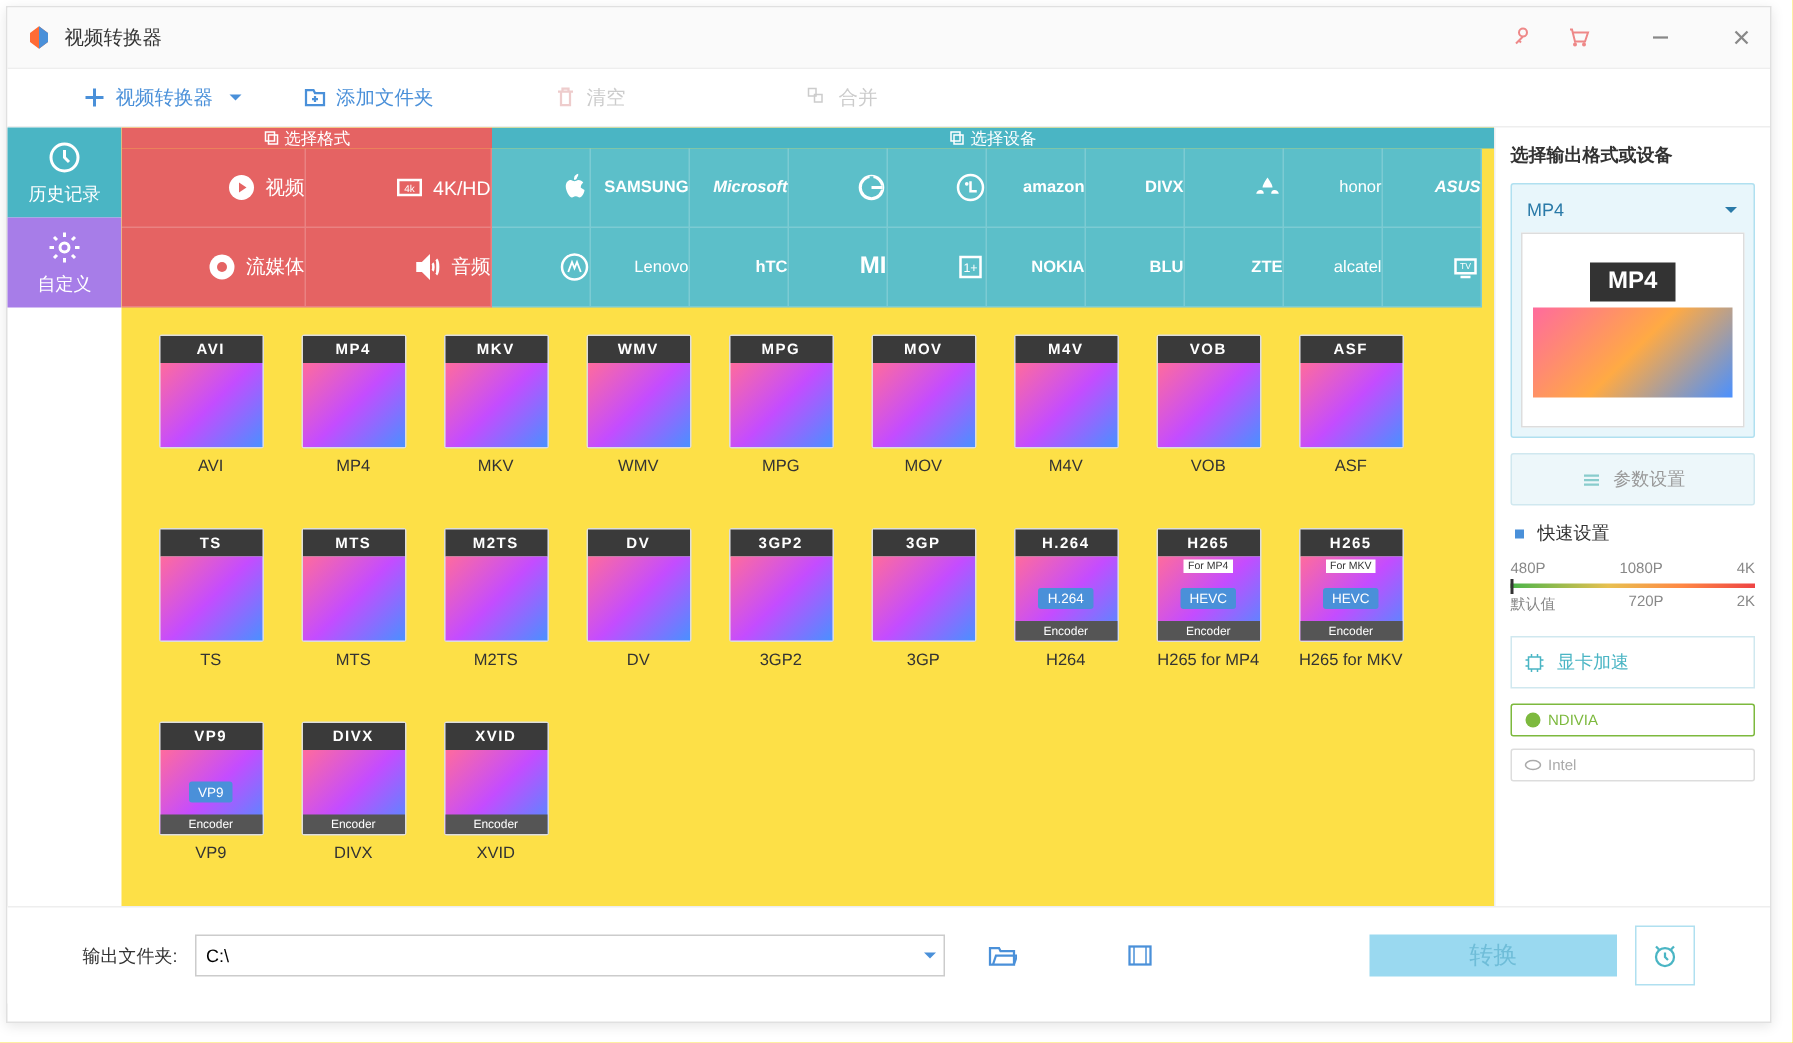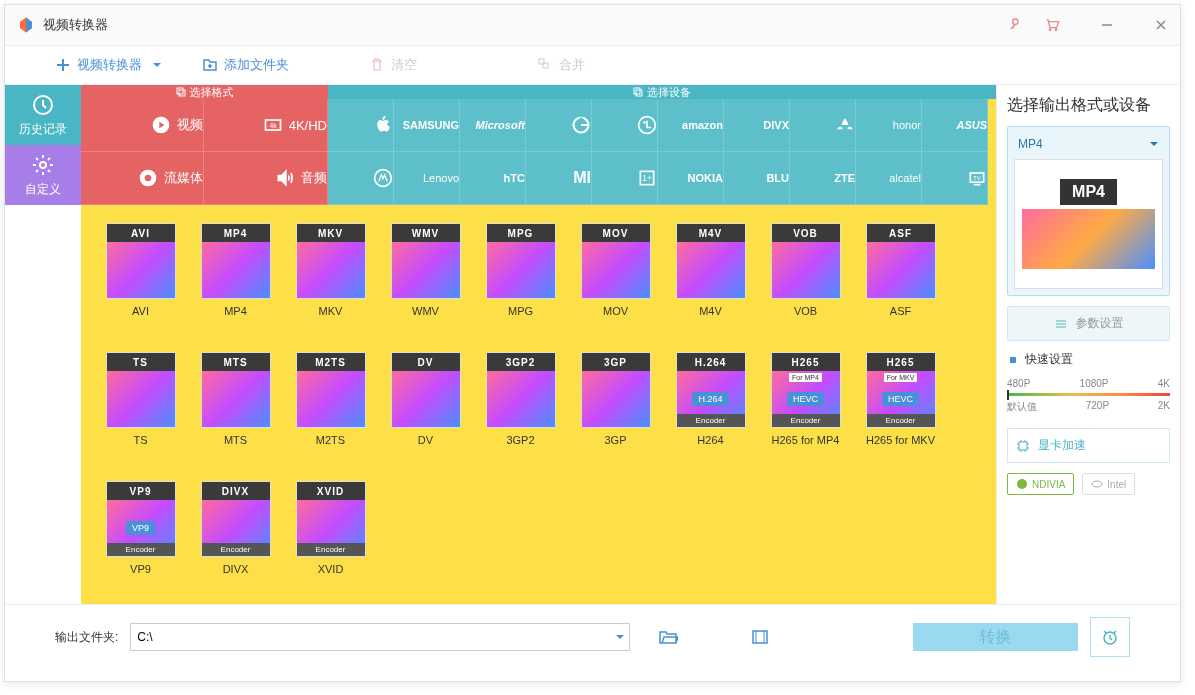--- a/index.html
+++ b/index.html
@@ -41,33 +41,33 @@
 
 .format-grid { padding: 12px; display: flex; flex-wrap: wrap; gap: 0; overflow-y: auto; flex: 1; }
 .format-item { width: 95px; display: flex; flex-direction: column; align-items: center; padding: 6px; cursor: pointer; }
 .format-icon { width: 70px; height: 76px; background: #f5f5f5; border: 1px solid #ddd; display: flex; flex-direction: column; align-items: center; justify-content: flex-start; position: relative; border-radius: 2px; }
 .format-badge { width: 100%; height: 18px; background: #3a3a3a; color: #fff; font-size: 10px; font-weight: bold; display: flex; align-items: center; justify-content: center; letter-spacing: 1px; }
 .format-thumb { flex: 1; width: 100%; display: flex; align-items: center; justify-content: center; background: linear-gradient(135deg, #ff6b9d, #c44cff, #4a90ff); position: relative; }
 .format-thumb.encoder::after { content: "Encoder"; position: absolute; bottom: 0; left: 0; right: 0; background: #555; color: #fff; font-size: 8px; text-align: center; padding: 2px; }
 .format-name { font-size: 11px; color: #333; margin-top: 6px; }
 
 .right-panel { width: 184px; border-left: 1px solid #eee; padding: 10px; display: flex; flex-direction: column; gap: 10px; font-size: 12px; }
-.panel-title { font-size: 16px; font-weight: normal; color: #333; }
+.panel-title { font-size: 12px; font-weight: bold; color: #333; }
 .preview-box { border: 1px solid #b0e0f0; background: #e8f6fb; padding: 6px; border-radius: 2px; }
 .preview-header { display: flex; justify-content: space-between; align-items: center; color: #2a7aa8; font-size: 12px; padding: 4px; }
 .preview-image { height: 130px; background: #fff; margin-top: 4px; display: flex; flex-direction: column; align-items: center; justify-content: center; border: 1px solid #ddd; }
 .preview-badge { background: #333; color: #fff; font-size: 16px; font-weight: bold; padding: 4px 12px; margin-bottom: 4px; }
 .param-btn { border: 1px solid #d0e8ef; background: #edf7fa; color: #999; padding: 8px; text-align: right; border-radius: 2px; cursor: pointer; display: flex; align-items: center; gap: 8px; justify-content: center; }
 .quick-settings { display: flex; align-items: center; gap: 6px; font-size: 12px; color: #333; }
 .quick-slider { position: relative; height: 40px; }
 .slider-labels { display: flex; justify-content: space-between; font-size: 10px; color: #888; }
 .slider-track { height: 3px; background: linear-gradient(90deg, #4ab54a 0%, #e8c050 40%, #ff8844 70%, #ee4444 100%); margin: 4px 0; position: relative; }
 .slider-handle { position: absolute; width: 2px; height: 10px; background: #333; top: -3px; left: 0; }
 .gpu-accel { border: 1px solid #d0e8ef; background: #fff; padding: 8px; display: flex; align-items: center; gap: 8px; cursor: pointer; color: #4ab5c4; font-size: 12px; }
-.gpu-chips { display: flex; gap: 8px; }
+.gpu-chips { display: flex; gap: 8px; flex-direction: column; }
 .gpu-chip { border: 1px solid #ddd; padding: 4px 8px; font-size: 10px; border-radius: 2px; display: flex; align-items: center; gap: 4px; }
 .gpu-chip.nvidia { border-color: #7db93e; color: #7db93e; }
 .gpu-chip.intel { color: #aaa; }
 
 .footer { height: 65px; border-top: 1px solid #eee; display: flex; align-items: center; padding: 0 50px 0 50px; gap: 12px; position: absolute; bottom: 12px; left: 0; right: 0; background: #fff; }
 .output-label { font-size: 12px; color: #333; }
 .output-input { flex: 1; max-width: 500px; border: 1px solid #ccc; padding: 6px; font-size: 12px; }
 .footer-icon { width: 20px; height: 20px; cursor: pointer; color: #4a90d9; }
 .convert-btn { margin-left: auto; width: 165px; height: 28px; background: #9ad9f0; color: #6fbdd8; font-size: 16px; display: flex; align-items: center; justify-content: center; cursor: pointer; }
 .timer-btn { width: 40px; height: 40px; border: 1px solid #b0e0f0; display: flex; align-items: center; justify-content: center; cursor: pointer; color: #4ab5c4; }

